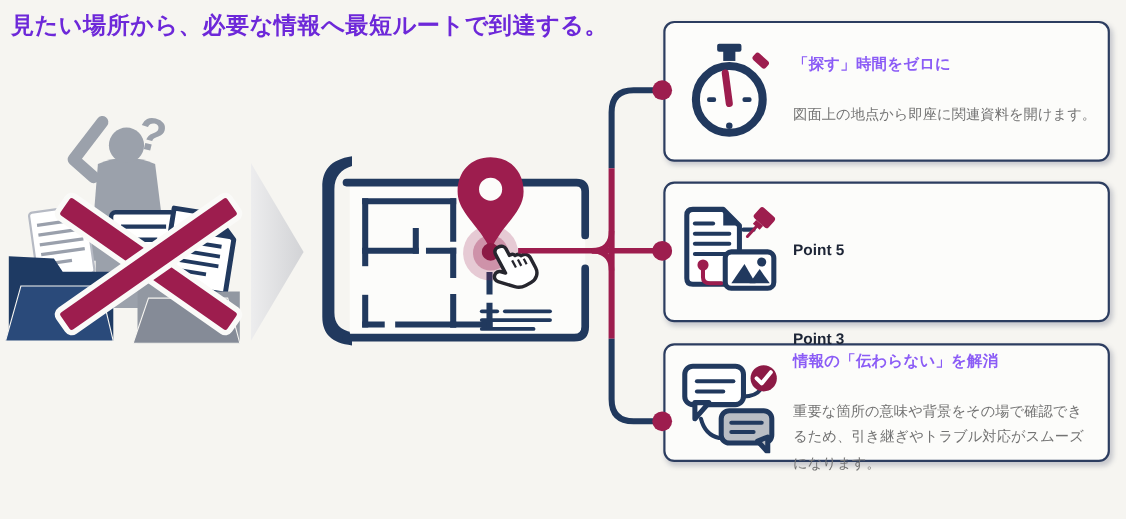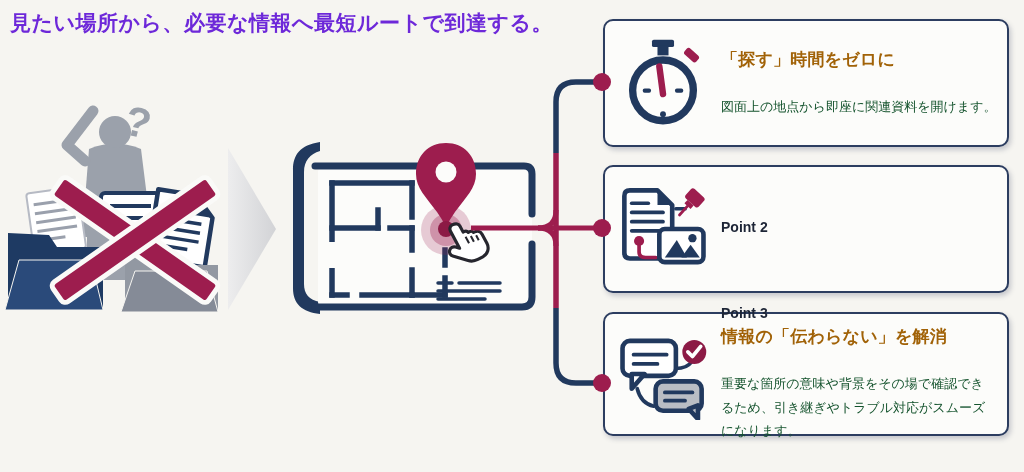--- a/index.html
+++ b/index.html
@@ -5,22 +5,22 @@
   html,body{margin:0;padding:0;}
   body{font-family:"Liberation Sans","DejaVu Sans",sans-serif;}
   .stage{position:relative;width:1024px;height:472px;background:#f6f5f1;overflow:hidden;}
   .page-title{position:absolute;left:10px;top:9px;font-size:21px;font-weight:bold;color:#6d28d9;letter-spacing:.5px;}
   .abs{position:absolute;}
   .card{position:absolute;left:603px;width:406px;background:#fcfcfa;border:2px solid #2c3d60;border-radius:10px;
         box-shadow:2px 3px 5px rgba(55,65,95,.25);display:flex;align-items:center;box-sizing:border-box;z-index:2;}
   .card-icon{width:116px;flex:0 0 116px;display:flex;align-items:center;justify-content:center;}
   .card-text{flex:1;padding-right:10px;}
   .pt-label{font-size:14px;font-weight:bold;color:#1d2536;margin-bottom:4px;}
-  .pt-title{font-size:17px;font-weight:bold;color:#a16207;margin-bottom:5px;letter-spacing:.2px;}
-  .pt-desc{font-size:13px;color:#14532d;line-height:1.8;white-space:pre-line;margin-top:24px;}
+  .pt-title{font-size:14px;font-weight:bold;color:#8b5cf6;margin-bottom:5px;letter-spacing:.2px;}
+  .pt-desc{font-size:13px;color:#737373;line-height:1.8;white-space:pre-line;margin-top:24px;}
   svg{display:block;}
 </style>
 </head>
 <body>
 
 <div class="stage">
 
   <div class="page-title">見たい場所から、必要な情報へ最短ルートで到達する。</div>
 
   <svg class="abs" style="left:5px;top:85px;" width="225" height="230" viewBox="0 0 225 230">
@@ -176,25 +176,25 @@
           <rect x="76" y="22" width="9" height="5" fill="#9d1d4e"></rect>
           <line x1="80.5" y1="27" x2="80.5" y2="40" stroke="#9d1d4e" stroke-width="3" stroke-linecap="round"></line>
         </g>
         <rect x="46" y="50" width="48" height="36" rx="6" fill="#ffffff" stroke="#21395e" stroke-width="5"></rect>
         <polygon points="52,81 65,62 76,81" fill="#21395e"></polygon>
         <polygon points="70,81 80,67 90,81" fill="#21395e"></polygon>
         <circle cx="82" cy="60" r="4.5" fill="#21395e"></circle>
       </svg>
     </div>
     <div class="card-text">
-      <div class="pt-label">Point 2</div>
+      <div class="pt-label">Point 5</div>
     </div>
   </div>
 
-  <div class="card" style="top:312px;height:124px;">
+  <div class="card" style="top:312px;height:108px;">
     <div class="card-icon">
       <svg width="92" height="92" viewBox="0 0 100 100">
         <path d="M22,66 Q26,82 40,85" fill="none" stroke="#21395e" stroke-width="4" stroke-linecap="round"></path>
         <path d="M64,44 Q76,44 81,37" fill="none" stroke="#21395e" stroke-width="4" stroke-linecap="round"></path>
         <rect x="6" y="14" width="58" height="38" rx="8" fill="#ffffff" stroke="#21395e" stroke-width="5"></rect>
         <path d="M16,50 L16,66 L30,50 Z" fill="#ffffff" stroke="#21395e" stroke-width="5" stroke-linejoin="round"></path>
         <line x1="18" y1="29" x2="54" y2="29" stroke="#21395e" stroke-width="4" stroke-linecap="round"></line>
         <line x1="18" y1="39" x2="44" y2="39" stroke="#21395e" stroke-width="4" stroke-linecap="round"></line>
         <circle cx="84" cy="26" r="13" fill="#8c1a45"></circle>
         <path d="M77,26 L82,31 L91,20" fill="none" stroke="#ffffff" stroke-width="4" stroke-linecap="round" stroke-linejoin="round"></path>

